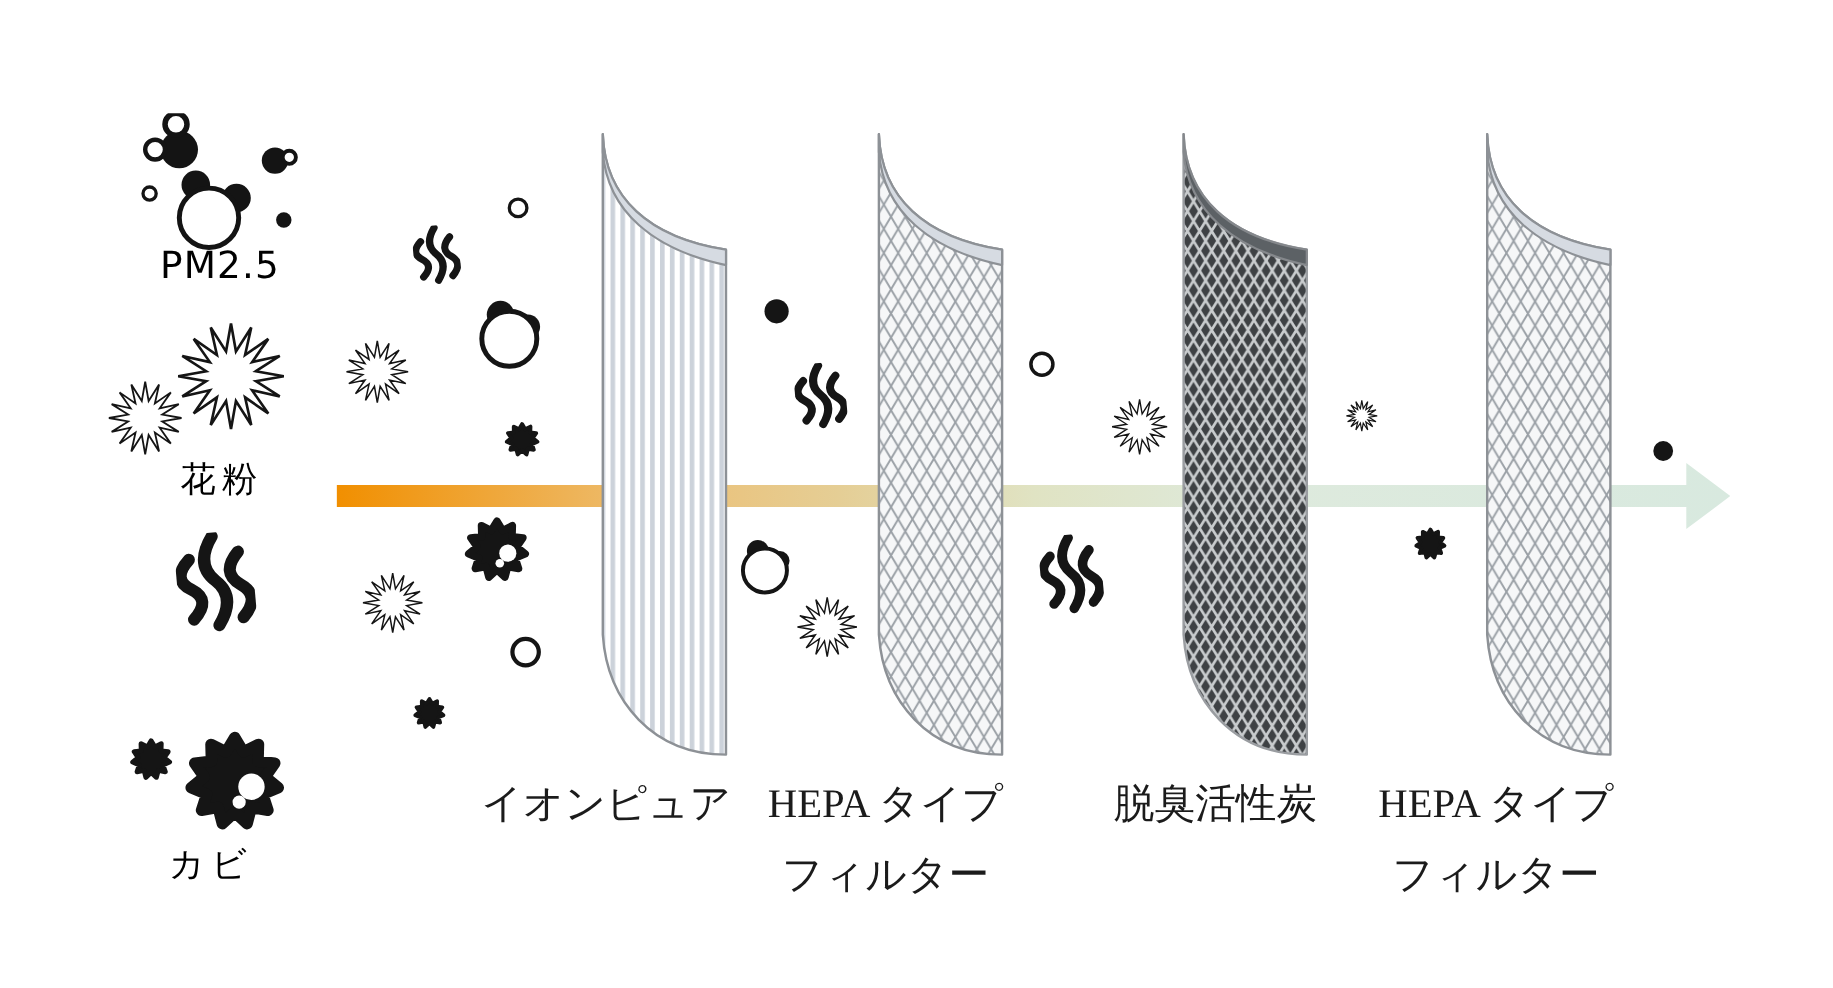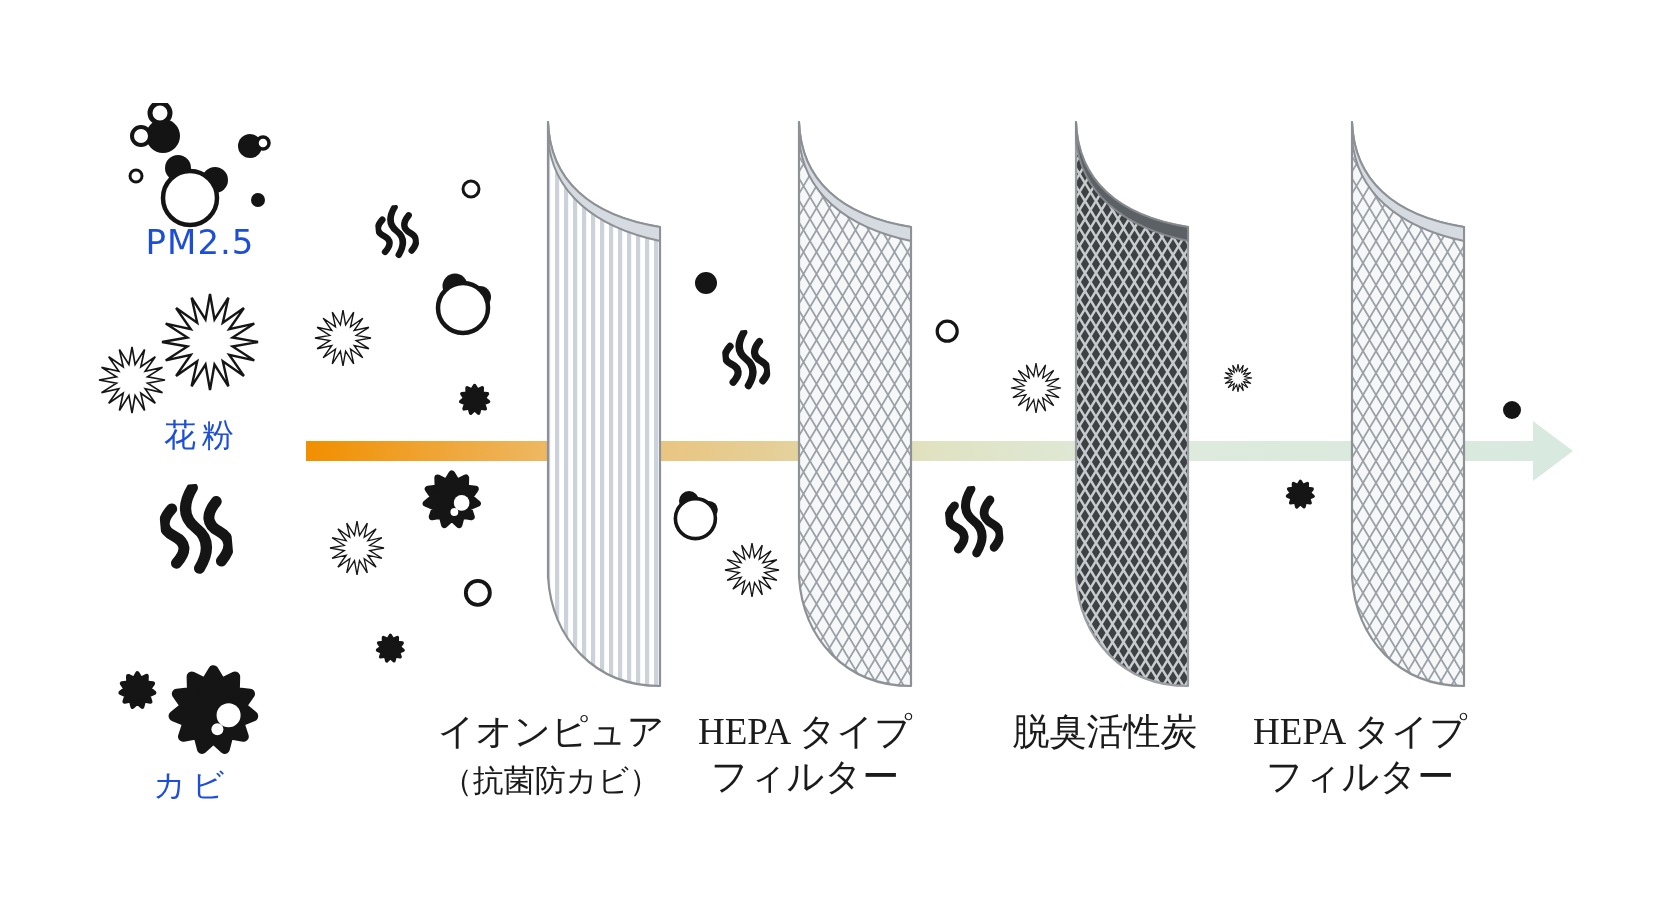--- a/index.html
+++ b/index.html
@@ -3,30 +3,30 @@
 <meta charset="utf-8">
 <style>
   html,body{margin:0;padding:0;background:#ffffff;}
   .stage{
     position:relative;width:1666px;height:898px;background:#ffffff;overflow:hidden;
     font-family:"DejaVu Sans","Liberation Sans",sans-serif;color:#1b1b1b;
   }
   .abs{position:absolute;}
   .src-label{
     position:absolute;transform:translateX(-50%);white-space:nowrap;
-    color:#1d4ed8;font-weight:normal;
+    color:#000000;font-weight:normal;
   }
   .src-label.latin{font-size:34px;letter-spacing:1px;}
   .src-label.cjk{font-size:32px;letter-spacing:.18em;padding-left:.18em;}
   .flt-label{
     position:absolute;top:710px;transform:translateX(-50%);text-align:center;
     white-space:nowrap;color:#1b1b1b;line-height:1.2;font-family:Liberation Serif, serif;
   }
   .flt-label .l1{font-size:37px;}
-  .flt-label .l2{font-size:37px;margin-top:1px;}
+  .flt-label .l2{font-size:37px;margin-top:20px;}
   .flt-label .l2.small{font-size:31px;margin-top:8px;}
   svg{display:block;}
 </style>
 </head>
 <body>
 
 <div class="stage" id="stage">
 
   <svg class="abs" width="0" height="0" aria-hidden="true">
     <defs>
@@ -74,21 +74,20 @@
         </linearGradient>
       </defs>
       <polygon points="0,26 1227,26 1227,6 1267,36 1227,66 1227,46 0,46" fill="url(#gArrow)"></polygon>
     </svg>
     <svg width="116" height="578" viewBox="0 0 116 578" class="abs" style="left: 546px; top: 120px;">
       <path d="M2,2 C4,60 44,96 114,107 L114,566 C48,566 6,518 2,457 Z" fill="url(#pat-stripes)" stroke="#8D9196" stroke-width="2.2" stroke-linejoin="round"></path>
       <path d="M2,2 C4,60 44,96 114,107 L114,121 C48,107 6,72 2,18 Z" fill="#D6DBE2" stroke="#8D9196" stroke-width="2" stroke-linejoin="round"></path>
     </svg>
     <div class="flt-label" style="left: 551px;">
       <div class="l1">イオンピュア</div>
-      <div class="l2 small">（抗菌防カビ）</div>
     </div>
     <svg width="116" height="578" viewBox="0 0 116 578" class="abs" style="left: 797px; top: 120px;">
       <path d="M2,2 C4,60 44,96 114,107 L114,566 C48,566 6,518 2,457 Z" fill="url(#pat-mesh-light)" stroke="#8D9196" stroke-width="2.2" stroke-linejoin="round"></path>
       <path d="M2,2 C4,60 44,96 114,107 L114,121 C48,107 6,72 2,18 Z" fill="#D6DBE2" stroke="#8D9196" stroke-width="2" stroke-linejoin="round"></path>
     </svg>
     <div class="flt-label" style="left: 805px;">
       <div class="l1">HEPA タイプ</div>
       <div class="l2">フィルター</div>
     </div>
     <svg width="116" height="578" viewBox="0 0 116 578" class="abs" style="left: 1074px; top: 120px;">

